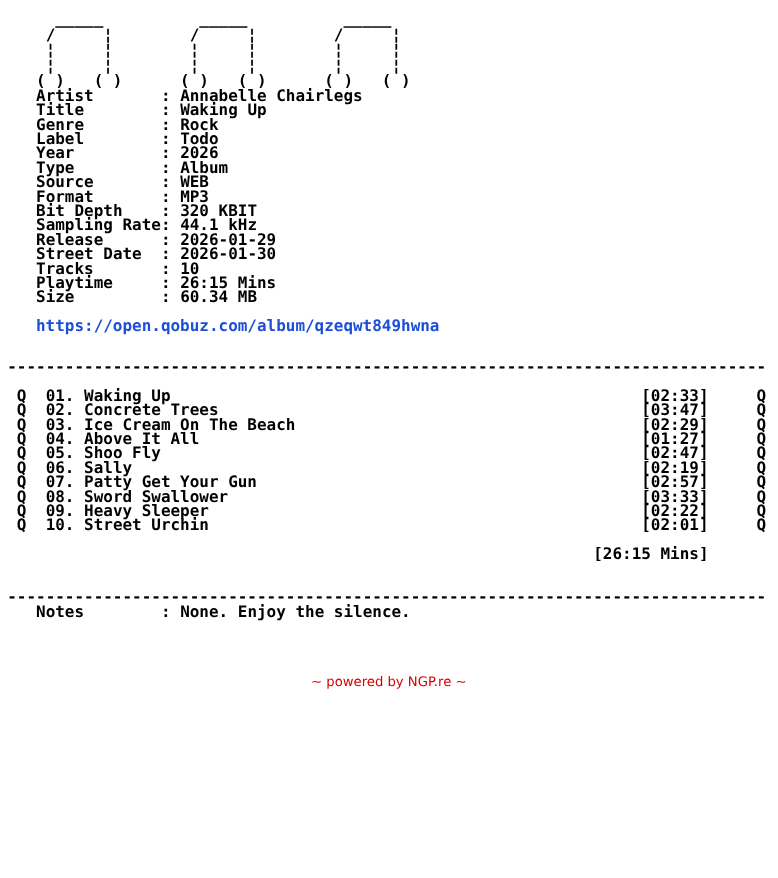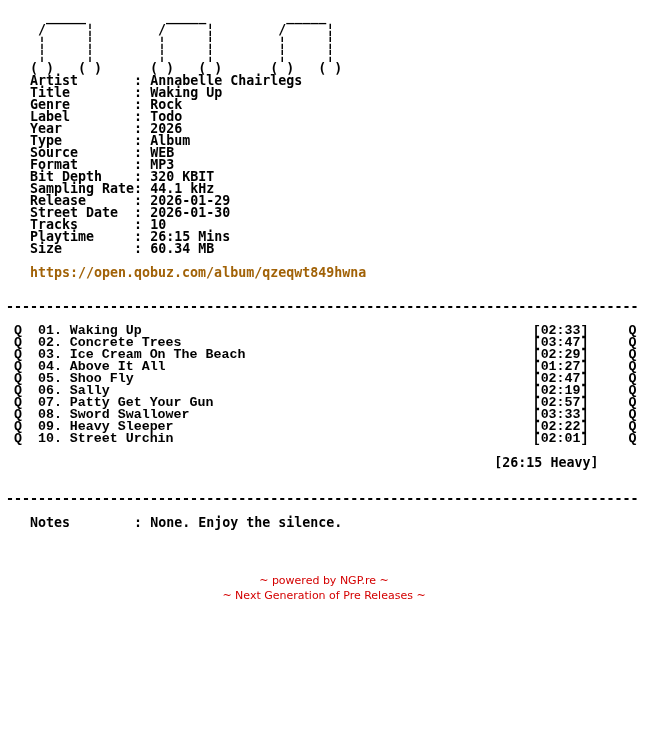--- a/index.html
+++ b/index.html
@@ -26,27 +26,27 @@
   }
   pre {
     margin: 0;
     font: inherit;
     white-space: pre;
   }
   .art      { line-height: 13px; }
   .presents { margin-top: 18px; padding-left: 16px; }
   .meta     { }
   .url-line { margin-top: 12px; padding-left: 24px; }
-  .url      { color: #a16207; text-decoration: none; cursor: pointer; }
+  .url      { color: #1d4ed8; text-decoration: none; cursor: pointer; }
   .divider-top    { margin-top: 22px; }
   .tl-header      { margin-top: 26px; }
-  .tracks         { margin-top: 12px; font-family: Liberation Mono, monospace; }
+  .tracks         { margin-top: 12px; }
   .total          { margin-top: 12px; }
   .divider-bottom { margin-top: 24px; }
-  .notes          { margin-top: 12px; }
+  .notes          { }
   .footer {
     margin-top: 44px;
     margin-left: -6px;
     width: 648px;
     box-sizing: border-box;
     text-align: center;
     font-family: "DejaVu Sans", sans-serif;
     font-weight: normal;
     font-size: 11px;
     line-height: 15px;
@@ -66,24 +66,23 @@
 
   <pre class="meta"><div>   <span>Artist       </span>: <span>Annabelle Chairlegs</span></div><div>   <span>Title        </span>: <span>Waking Up</span></div><div>   <span>Genre        </span>: <span>Rock</span></div><div>   <span>Label        </span>: <span>Todo</span></div><div>   <span>Year         </span>: <span>2026</span></div><div>   <span>Type         </span>: <span>Album</span></div><div>   <span>Source       </span>: <span>WEB</span></div><div>   <span>Format       </span>: <span>MP3</span></div><div>   <span>Bit Depth    </span>: <span>320 KBIT</span></div><div>   <span>Sampling Rate</span>: <span>44.1 kHz</span></div><div>   <span>Release      </span>: <span>2026-01-29</span></div><div>   <span>Street Date  </span>: <span>2026-01-30</span></div><div>   <span>Tracks       </span>: <span>10</span></div><div>   <span>Playtime     </span>: <span>26:15 Mins</span></div><div>   <span>Size         </span>: <span>60.34 MB</span></div></pre>
 
   <pre class="url-line"><span class="url">https://open.qobuz.com/album/qzeqwt849hwna</span></pre>
 
   <pre class="divider-top">-------------------------------------------------------------------------------</pre>
 
 
   <pre class="tracks"><div><span> Q</span><span>  01. Waking Up                                                 </span><span>[02:33]</span><span>     Q</span></div><div><span> Q</span><span>  02. Concrete Trees                                            </span><span>[03:47]</span><span>     Q</span></div><div><span> Q</span><span>  03. Ice Cream On The Beach                                    </span><span>[02:29]</span><span>     Q</span></div><div><span> Q</span><span>  04. Above It All                                              </span><span>[01:27]</span><span>     Q</span></div><div><span> Q</span><span>  05. Shoo Fly                                                  </span><span>[02:47]</span><span>     Q</span></div><div><span> Q</span><span>  06. Sally                                                     </span><span>[02:19]</span><span>     Q</span></div><div><span> Q</span><span>  07. Patty Get Your Gun                                        </span><span>[02:57]</span><span>     Q</span></div><div><span> Q</span><span>  08. Sword Swallower                                           </span><span>[03:33]</span><span>     Q</span></div><div><span> Q</span><span>  09. Heavy Sleeper                                             </span><span>[02:22]</span><span>     Q</span></div><div><span> Q</span><span>  10. Street Urchin                                             </span><span>[02:01]</span><span>     Q</span></div></pre>
 
-  <pre class="total">                                                             <span>[26:15 Heavy]</span></pre>
+  <pre class="total">                                                             <span>[26:15 Mins]</span></pre>
 
   <pre class="divider-bottom">-------------------------------------------------------------------------------</pre>
 
   <pre class="notes">   <span>Notes        </span>: <span>None. Enjoy the silence.</span></pre>
 
   <div class="footer" style="color: rgb(212, 0, 0);">
     <div>~ powered by NGP.re ~</div>
-    <div>~ Next Generation of Pre Releases ~</div>
   </div>
 
 </div>
 
 </body></html>

